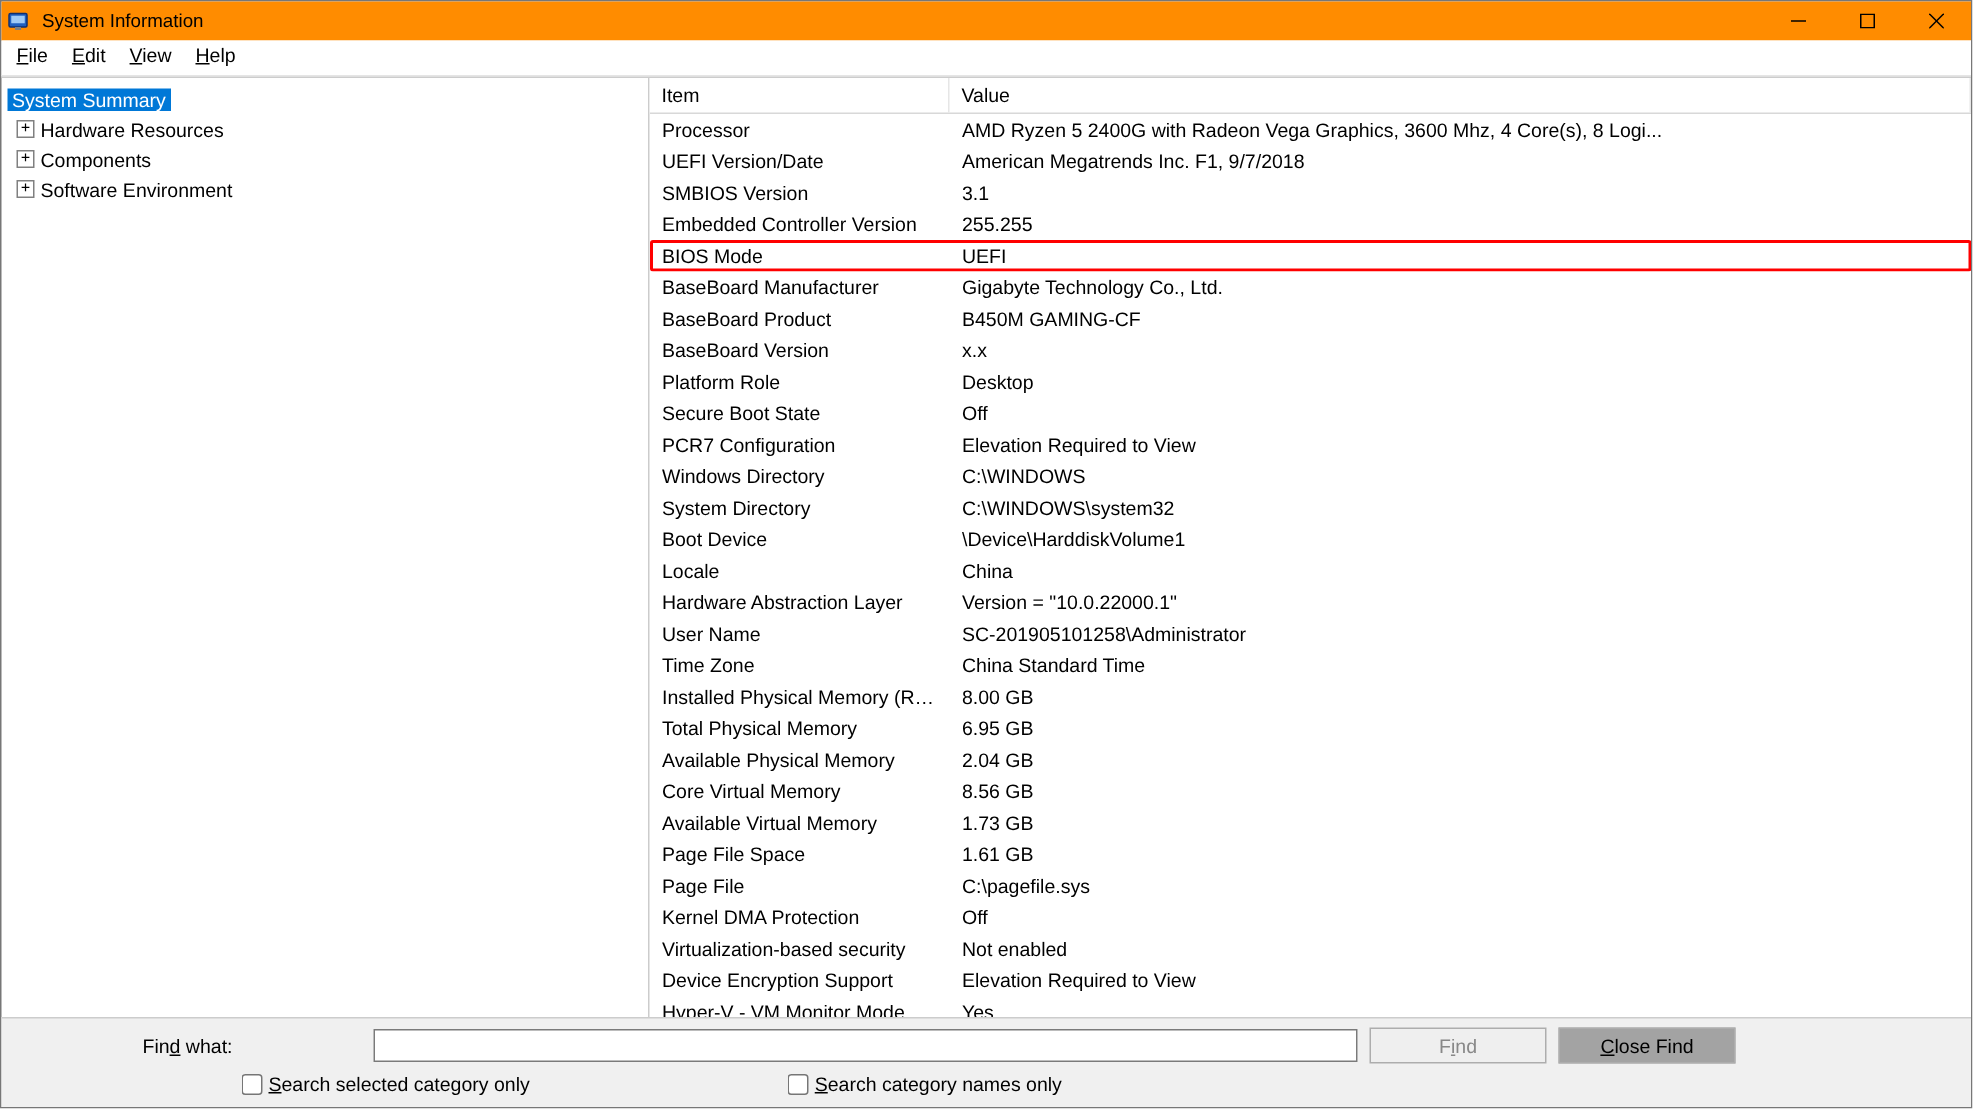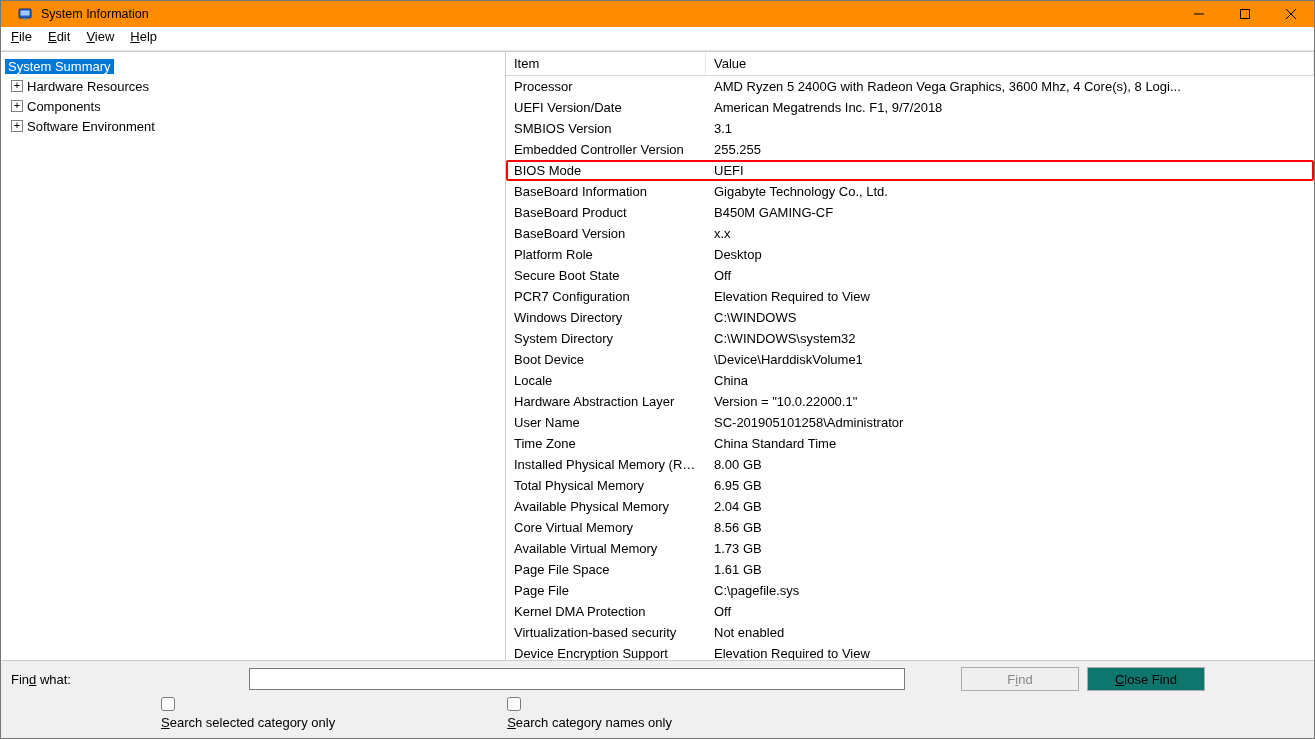--- a/index.html
+++ b/index.html
@@ -18,21 +18,21 @@
     display: flex;
     flex-direction: column;
     border: 1px solid #777;
   }
   
   .titlebar {
     height: 26px;
     background: #ff8c00;
     display: flex;
     align-items: center;
-    padding-left: 16px;
+    padding-left: 3px;
     color: #000;
     font-size: 12.5px;
   }
   .titlebar .icon {
     width: 18px; height: 18px;
     margin-right: 6px;
     display: inline-flex;
     align-items: center;
     justify-content: center;
   }
@@ -62,21 +62,21 @@
   }
   .menubar .menu-item .accel { text-decoration: underline; }
   
   .main {
     flex: 1;
     display: flex;
     overflow: hidden;
     border-top: 1px solid #ccc;
   }
   .tree-pane {
-    width: 505px;
+    width: 432px;
     border-right: 1px solid #ccc;
     padding: 4px 2px;
     overflow: auto;
   }
   .tree-root {
     font-size: 13px;
   }
   .tree-node {
     display: flex;
     align-items: center;
@@ -152,57 +152,55 @@
     gap: 6px;
     background: #f0f0f0;
   }
   .footer .row1 {
     display: flex;
     align-items: center;
     gap: 8px;
   }
   .footer .label {
     width: 230px;
-    text-align: left;
+    text-align: center;
     padding-right: 2px;
   }
   .footer input[type=text] {
     flex: 1;
     height: 22px;
     border: 1px solid #7a7a7a;
     background: #fff;
     padding: 2px 4px;
     font-family: inherit;
     font-size: 13px;
     max-width: 656px;
   }
   .footer button {
     width: 118px;
     height: 24px;
-    background: #0f766e;
+    background: #a3a3a3;
     border: 1px solid #adadad;
     font-family: inherit;
     font-size: 13px;
   }
   .footer button:disabled {
     color: #888;
     background: #efefef;
-    margin-left: 48px;
   }
   .footer .row2 {
     display: flex;
     align-items: center;
     gap: 32px;
     padding-left: 150px;
   }
   .footer .checkbox-wrap {
     display: flex;
-    align-items: flex-start;
+    align-items: flex-end;
     gap: 4px;
-    flex-direction: column;
   }
   .footer input[type=checkbox] {
     width: 14px; height: 14px;
     margin:0;
   }
 </style>
 </head>
 <body>
 
 <div class="window">
@@ -286,21 +284,21 @@
           </div>
           <div class="list-row">
             <div class="cell col-item">Embedded Controller Version</div>
             <div class="cell col-value">255.255</div>
           </div>
           <div class="list-row highlighted">
             <div class="cell col-item">BIOS Mode</div>
             <div class="cell col-value">UEFI</div>
           </div>
           <div class="list-row">
-            <div class="cell col-item">BaseBoard Information</div>
+            <div class="cell col-item">BaseBoard Manufacturer</div>
             <div class="cell col-value">Gigabyte Technology Co., Ltd.</div>
           </div>
           <div class="list-row">
             <div class="cell col-item">BaseBoard Product</div>
             <div class="cell col-value">B450M GAMING-CF</div>
           </div>
           <div class="list-row">
             <div class="cell col-item">BaseBoard Version</div>
             <div class="cell col-value">x.x</div>
           </div>

